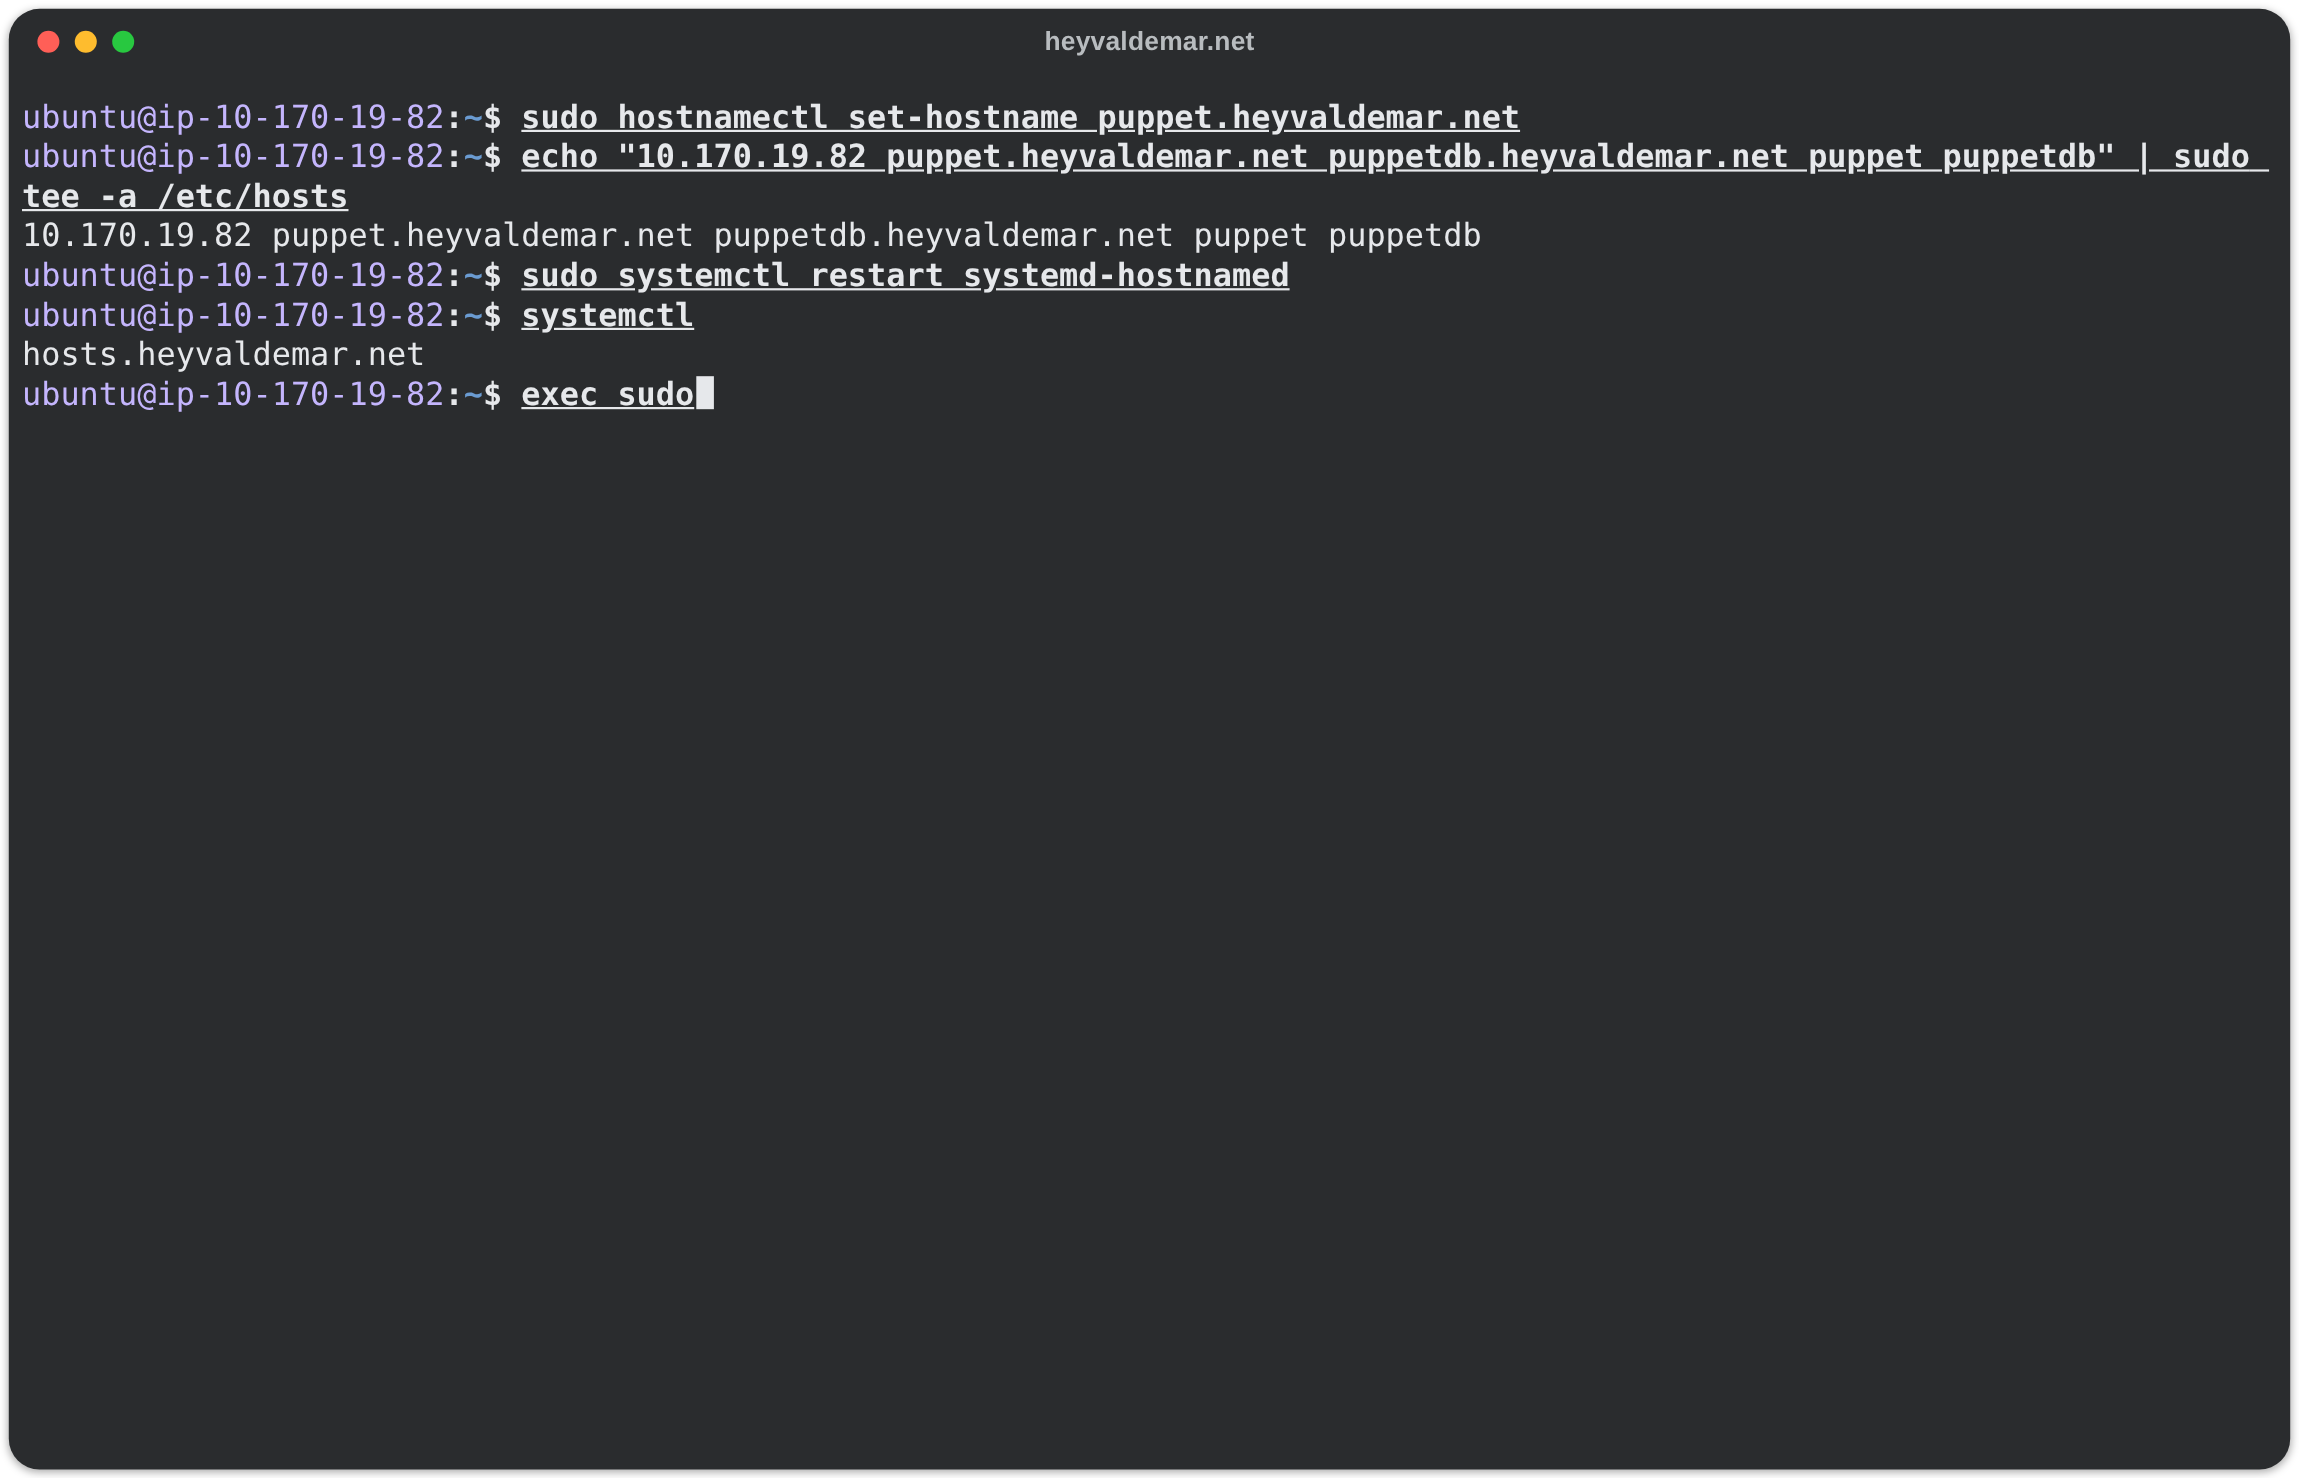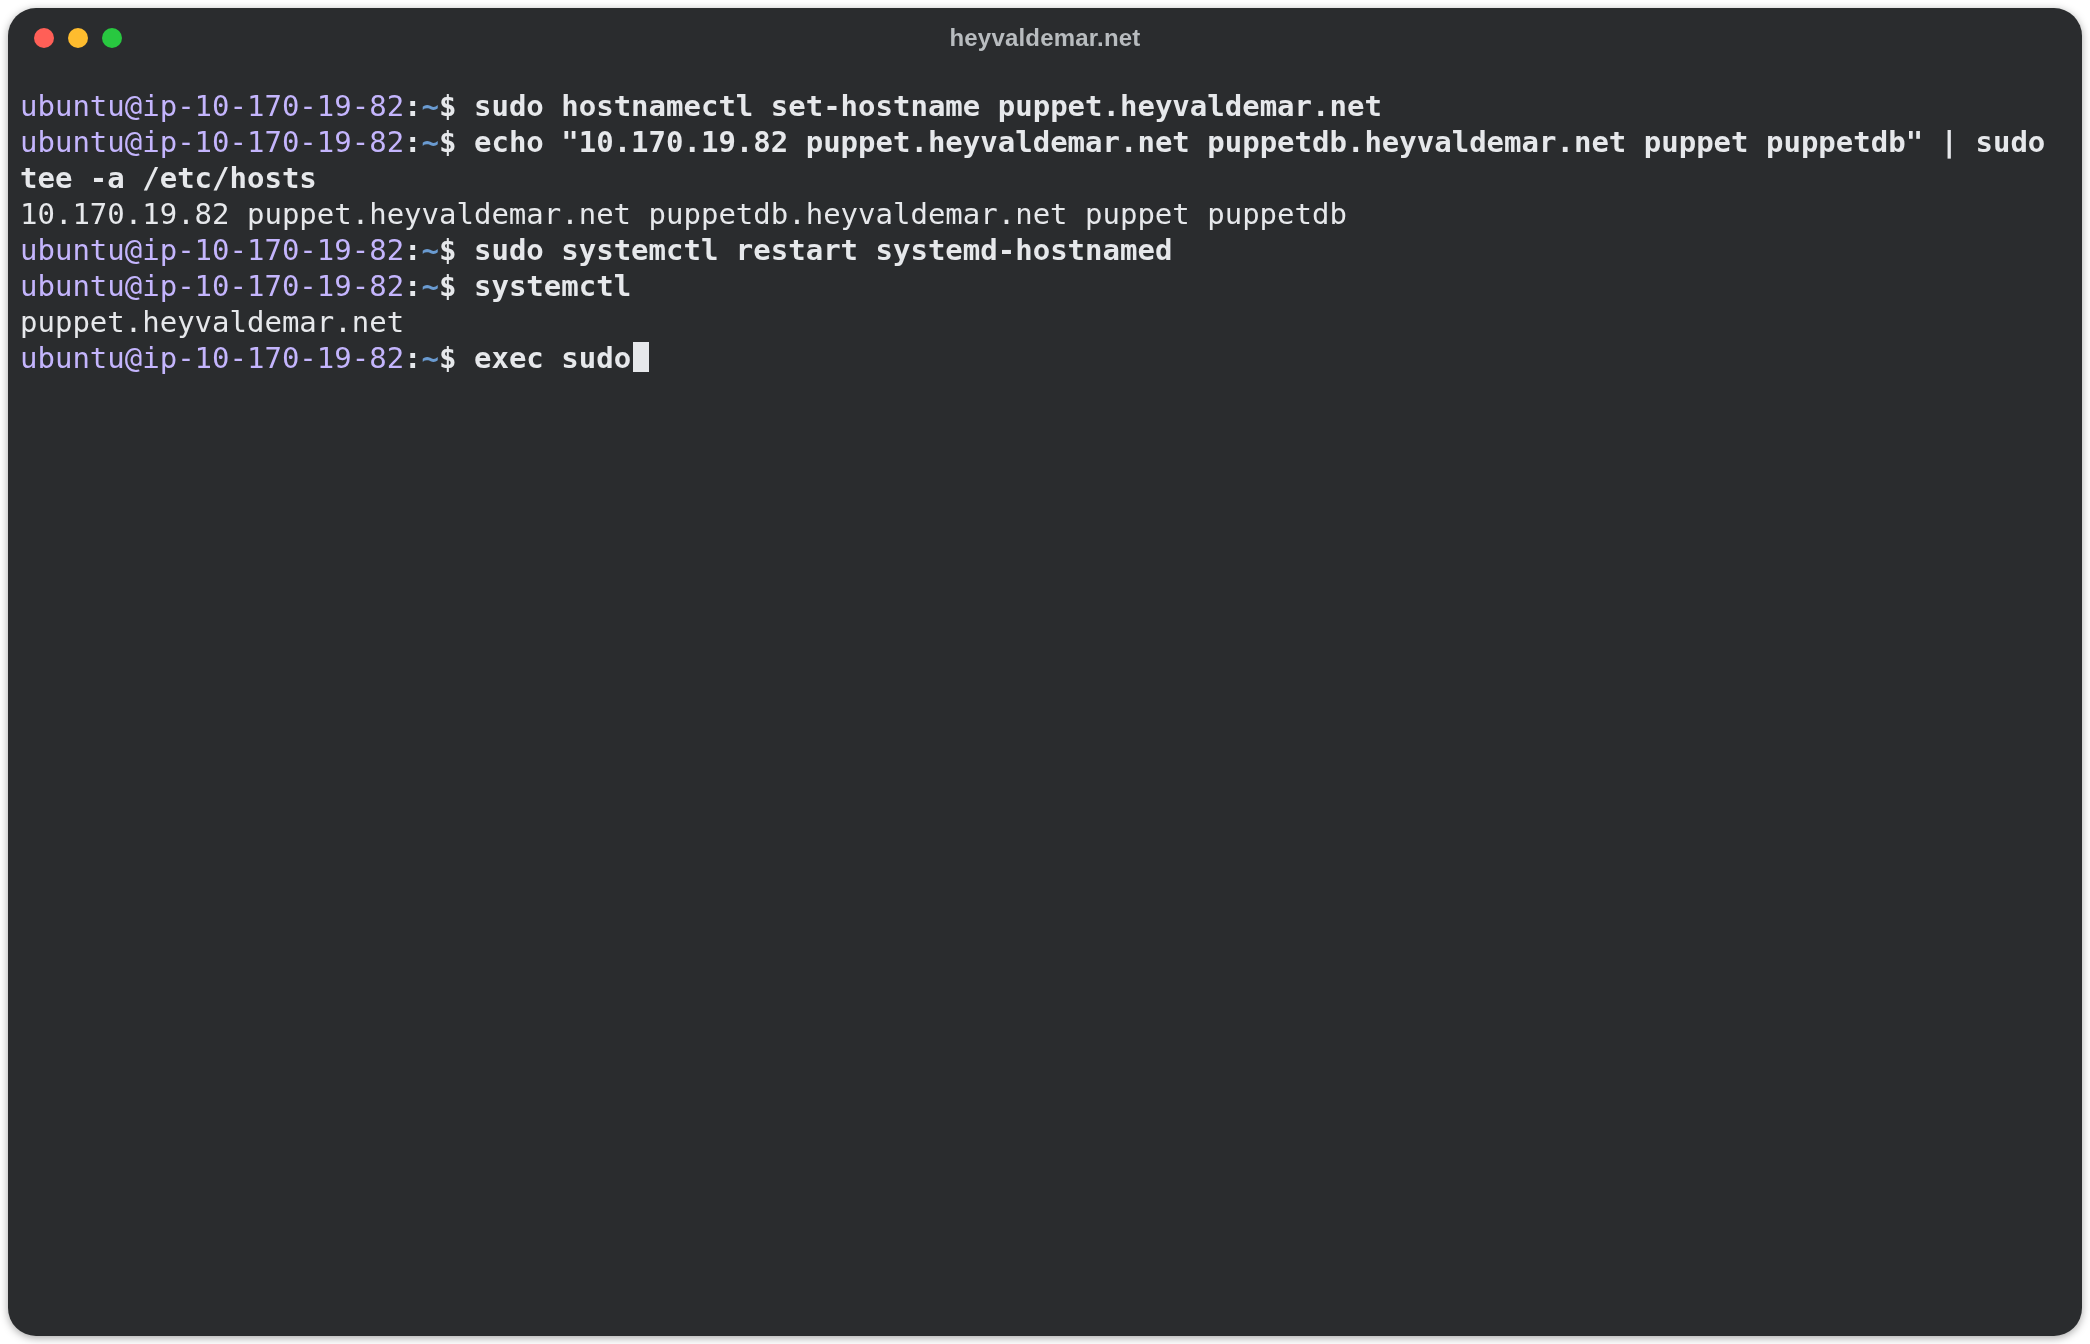--- a/index.html
+++ b/index.html
@@ -65,21 +65,21 @@
     font-size: 29px;
     line-height: 36px;
     color: #e6e8eb;
     white-space: pre-wrap;
     word-break: break-all;
     font-weight: 600;
   }
   .userhost { color: #c4b5fd; font-weight: 400; }
   .pathsep  { color: #e6e8eb; font-weight: 700; }
   .path     { color: #6a9bd1; font-weight: 700; }
-  .cmd      { color: #e6e8eb; }
+  .cmd      { color: #e6e8eb; text-decoration: underline; }
   .out      { color: #e6e8eb; font-weight: 400; }
   .cursor {
     display: inline-block;
     width: 16px;
     height: 30px;
     background: #e6e8eb;
     vertical-align: -4px;
     margin-left: 2px;
   }
 </style>
@@ -96,18 +96,18 @@
         <div class="traffic-dot dot-zoom"></div>
       </div>
       <div class="title">heyvaldemar.net</div>
     </div>
 
     <div class="term" id="term"><span class="userhost">ubuntu@ip-10-170-19-82</span><span class="pathsep">:</span><span class="path">~</span><span class="pathsep">$ </span><span class="cmd">sudo hostnamectl set-hostname puppet.heyvaldemar.net</span>
 <span class="userhost">ubuntu@ip-10-170-19-82</span><span class="pathsep">:</span><span class="path">~</span><span class="pathsep">$ </span><span class="cmd">echo "10.170.19.82 puppet.heyvaldemar.net puppetdb.heyvaldemar.net puppet puppetdb" | sudo tee -a /etc/hosts</span>
 <span class="out">10.170.19.82 puppet.heyvaldemar.net puppetdb.heyvaldemar.net puppet puppetdb</span>
 <span class="userhost">ubuntu@ip-10-170-19-82</span><span class="pathsep">:</span><span class="path">~</span><span class="pathsep">$ </span><span class="cmd">sudo systemctl restart systemd-hostnamed</span>
 <span class="userhost">ubuntu@ip-10-170-19-82</span><span class="pathsep">:</span><span class="path">~</span><span class="pathsep">$ </span><span class="cmd">systemctl</span>
-<span class="out">puppet.heyvaldemar.net</span>
+<span class="out">hosts.heyvaldemar.net</span>
 <span class="userhost">ubuntu@ip-10-170-19-82</span><span class="pathsep">:</span><span class="path">~</span><span class="pathsep">$ </span><span class="cmd">exec sudo</span><span class="cursor"></span>
 </div>
 
   </div>
 </div>
 
 </body></html>

